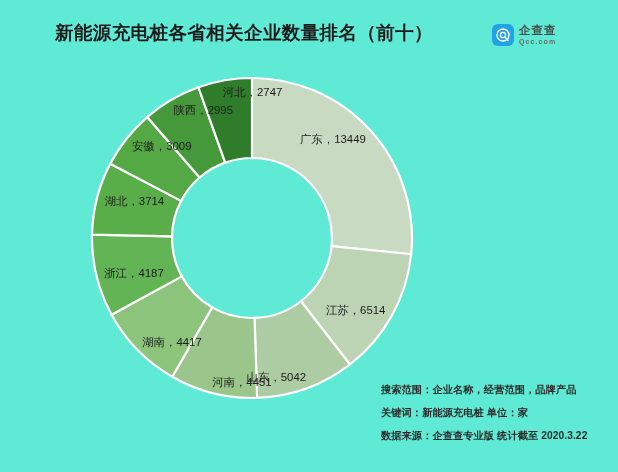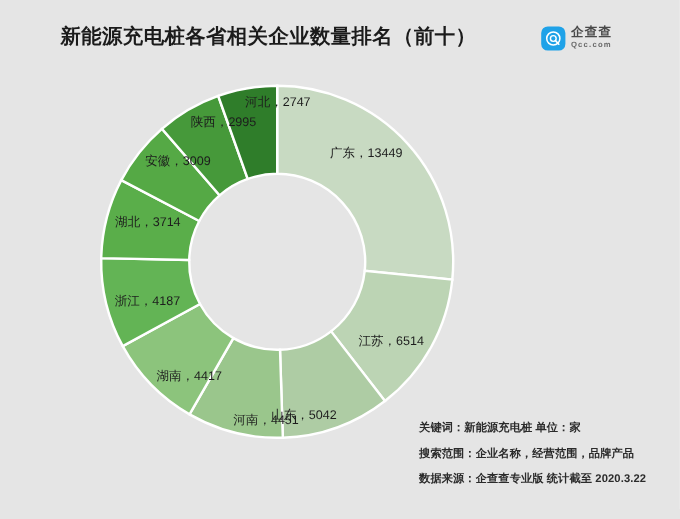--- a/index.html
+++ b/index.html
@@ -3,21 +3,21 @@
 <meta charset="utf-8">
 <style>
   html,body{margin:0;padding:0;}
   body{
     width:618px;height:472px;
     background:#ffffff;
     font-family:"Liberation Sans","DejaVu Sans",sans-serif;
     overflow:hidden;
     position:relative;
   }
-  #root{position:absolute;inset:0;background:#e5e5e5;}
+  #root{position:absolute;inset:0;background:#5eead4;}
 
   
   .header{position:absolute;left:0;top:0;width:618px;height:66px;}
   .title{
     position:absolute;left:55px;top:20px;
     font-size:18.5px;font-weight:bold;color:#1b1b1b;
     letter-spacing:.4px;white-space:nowrap;
   }
   .brand{position:absolute;left:492px;top:24px;display:flex;align-items:center;gap:5px;justify-content:space-between;}
   .brand-mark{
@@ -98,18 +98,18 @@
         <text class="lbl" x="142.23014646419793" y="345.52167928996795" fill="#1d1d1d" text-anchor="start">湖南，4417</text>
         <text class="lbl" x="104.23033791593159" y="277.1323819891675" fill="#1d1d1d" text-anchor="start">浙江，4187</text>
         <text class="lbl" x="104.65999631015657" y="205.15378795322812" fill="#1d1d1d" text-anchor="start">湖北，3714</text>
         <text class="lbl" x="131.96098952906692" y="150.13625280380361" fill="#1d1d1d" text-anchor="start">安徽，3009</text>
         <text class="lbl" x="173.45740605413243" y="114.14304208287486" fill="#1d1d1d" text-anchor="start">陕西，2995</text>
         <text class="lbl" x="222.8435043843172" y="96.15367427206769" fill="#1d1d1d" text-anchor="start">河北，2747</text>
       </svg>
   </div>
 
   <div class="notes">
+    <div class="note">搜索范围：企业名称，经营范围，品牌产品</div>
     <div class="note">关键词：新能源充电桩 单位：家</div>
-    <div class="note">搜索范围：企业名称，经营范围，品牌产品</div>
     <div class="note">数据来源：企查查专业版 统计截至 2020.3.22</div>
   </div>
 
 </div>
 
 </body></html>

